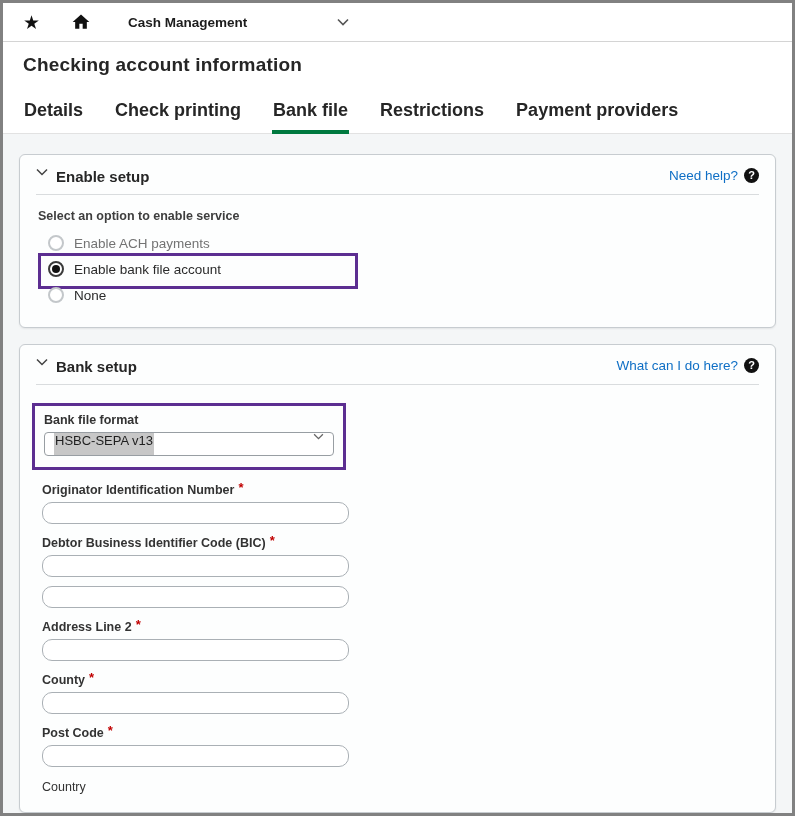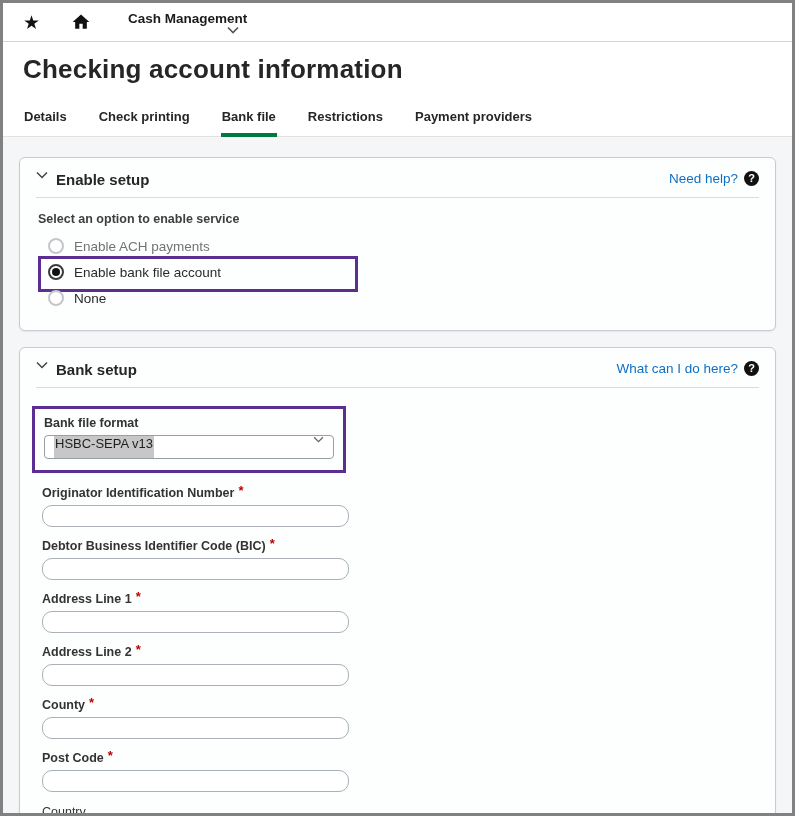--- a/index.html
+++ b/index.html
@@ -9,33 +9,33 @@
     width:795px; height:816px; border:3px solid #818181; background:#ffffff;
     overflow:hidden; display:flex; flex-direction:column;
   }
   
   .topbar {
     height:39px; flex:0 0 39px; display:flex; align-items:center;
     padding-left:20px; border-bottom:1px solid #d4d4d4; background:#fff;
   }
   .star-ic { font-size:19px; color:#111; line-height:1; cursor:pointer; }
   .home-ic { margin-left:31px; cursor:pointer; display:flex; }
-  .appmenu { margin-left:37px; display:flex; align-items:center; cursor:pointer;flex-direction:column; }
+  .appmenu { margin-left:37px; display:flex; align-items:center; cursor:pointer; }
   .appmenu .lbl { font-size:13.5px; font-weight:700; color:#1c1c1c; }
   .appmenu svg { margin-left:90px; }
   
   .pagehead { padding:12px 20px 6px 20px; background:#fff; }
-  .pagehead h1 { font-size:26px; font-weight:700; color:#262626; letter-spacing:.2px; }
+  .pagehead h1 { font-size:19px; font-weight:700; color:#262626; letter-spacing:.2px; }
   
   .tabs {
     display:flex; gap:30px; padding:0 20px; background:#fff;
     border-bottom:1px solid #e2e2e2; margin-top:10px;
   }
   .tab {
-    font-size:13px; font-weight:700; color:#262626; padding:8px 1px 9px 1px;
+    font-size:18px; font-weight:700; color:#262626; padding:8px 1px 9px 1px;
     border-bottom:4px solid transparent; margin-bottom:-1px; cursor:pointer; white-space:nowrap;text-align:right;
   }
   .tab.active { border-bottom-color:#00793f; }
   
   .content { flex:1; background:#f4f6f7; padding:20px 16px 10px 16px; overflow:hidden; }
   .card {
     background:#fdfefe; border:1px solid #c7ccd0; border-radius:6px;
     box-shadow:0 1px 2px rgba(0,0,0,.07); margin-bottom:16px;
   }
   .card-head {
@@ -177,21 +177,21 @@
             <span class="spacer"></span>
             <svg width="11" height="7" viewBox="0 0 12 8">
                 <polyline points="1,1.5 6,6.5 11,1.5" fill="none" stroke="#666" stroke-width="1.5"></polyline>
               </svg>
           </div>
         </div>
 
         <div id="field-list">
             <div class="field"><div class="lrow"><span class="flabel">Originator Identification Number</span><span class="asterisk">*</span></div><input class="tinput" type="text" style=""></div>
             <div class="field"><div class="lrow"><span class="flabel">Debtor Business Identifier Code (BIC)</span><span class="asterisk">*</span></div><input class="tinput" type="text" style=""></div>
-            <div class="field"><div class="lrow"><span class="flabel">Address Line 1</span><span class="asterisk">*</span></div><input class="tinput" type="text" style=""></div>
+            <div class="field"><input class="tinput" type="text" style=""></div>
             <div class="field"><div class="lrow"><span class="flabel">Address Line 2</span><span class="asterisk">*</span></div><input class="tinput" type="text" style=""></div>
             <div class="field"><div class="lrow"><span class="flabel">County</span><span class="asterisk">*</span></div><input class="tinput" type="text" style=""></div>
             <div class="field"><div class="lrow"><span class="flabel">Post Code</span><span class="asterisk">*</span></div><input class="tinput" type="text" style=""></div>
           </div>
 
         <div class="ro-field">
           <div class="flabel">Country</div>
 
         </div>
 

